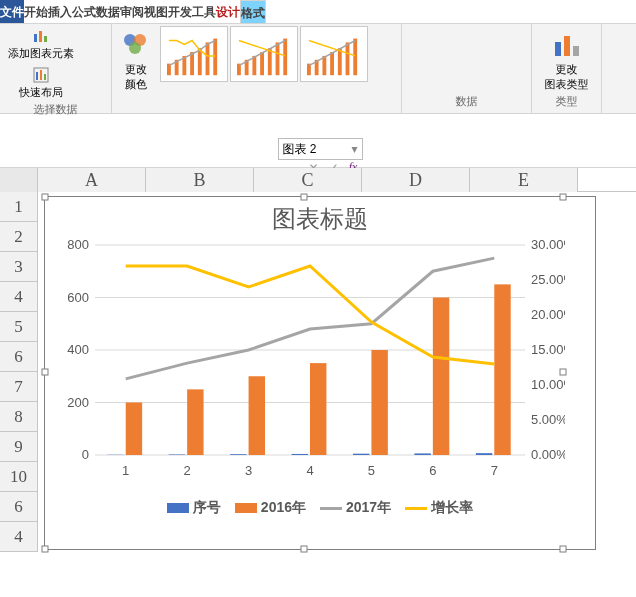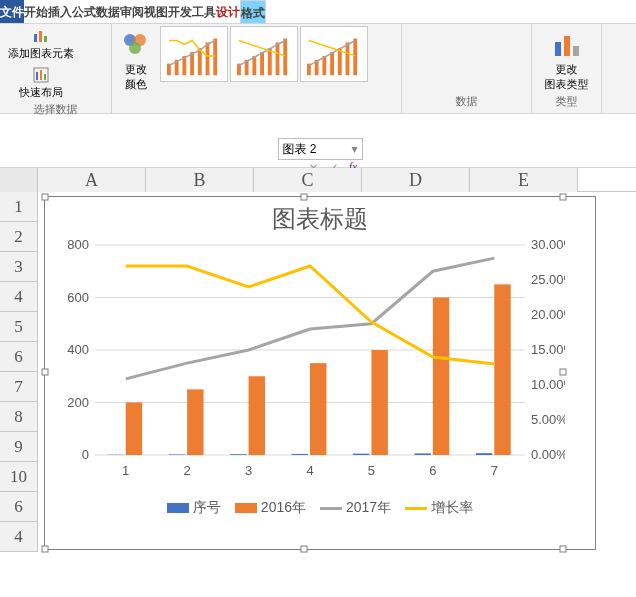--- a/index.html
+++ b/index.html
@@ -42,21 +42,21 @@
 .row-headers { display:grid; grid-auto-rows:30px; }
 .row-headers div { border-bottom:1px solid #c6c6c6; border-right:1px solid #c6c6c6; text-align:center; font-family:"Times New Roman",serif; font-size:17px; color:#555; line-height:30px; background:#f1f1f1; }
 .cells { position:relative; background:#fff; }
 
 
 .chart-obj { position:absolute; left:6px; top:4px; width:552px; height:354px; background:#fff; border:1px solid #7f7f7f; }
 .handles rect { fill:#fff; stroke:#7f7f7f; }
 .chart-title { text-align:center; font-family:"SimSun",serif; font-size:24px; color:#595959; padding:6px 0 0 0; }
 .plot { position:relative; width:100%; height:260px; }
 .legend { display:flex; justify-content:center; gap:14px; font-size:14px; color:#595959; padding-top:4px; }
-.leg-item { display:flex; align-items:center; gap:4px; }
+.leg-item { display:flex; align-items:center; gap:4px;font-weight:bold; }
 .swatch { width:22px; height:10px; }
 .swatch.bar { height:10px; }
 .swatch.line { height:3px; }
 </style>
 </head>
 <body>
 
 <div class="tabs">
   <div class="tab file">文件</div>
   <div class="tab">开始</div>

